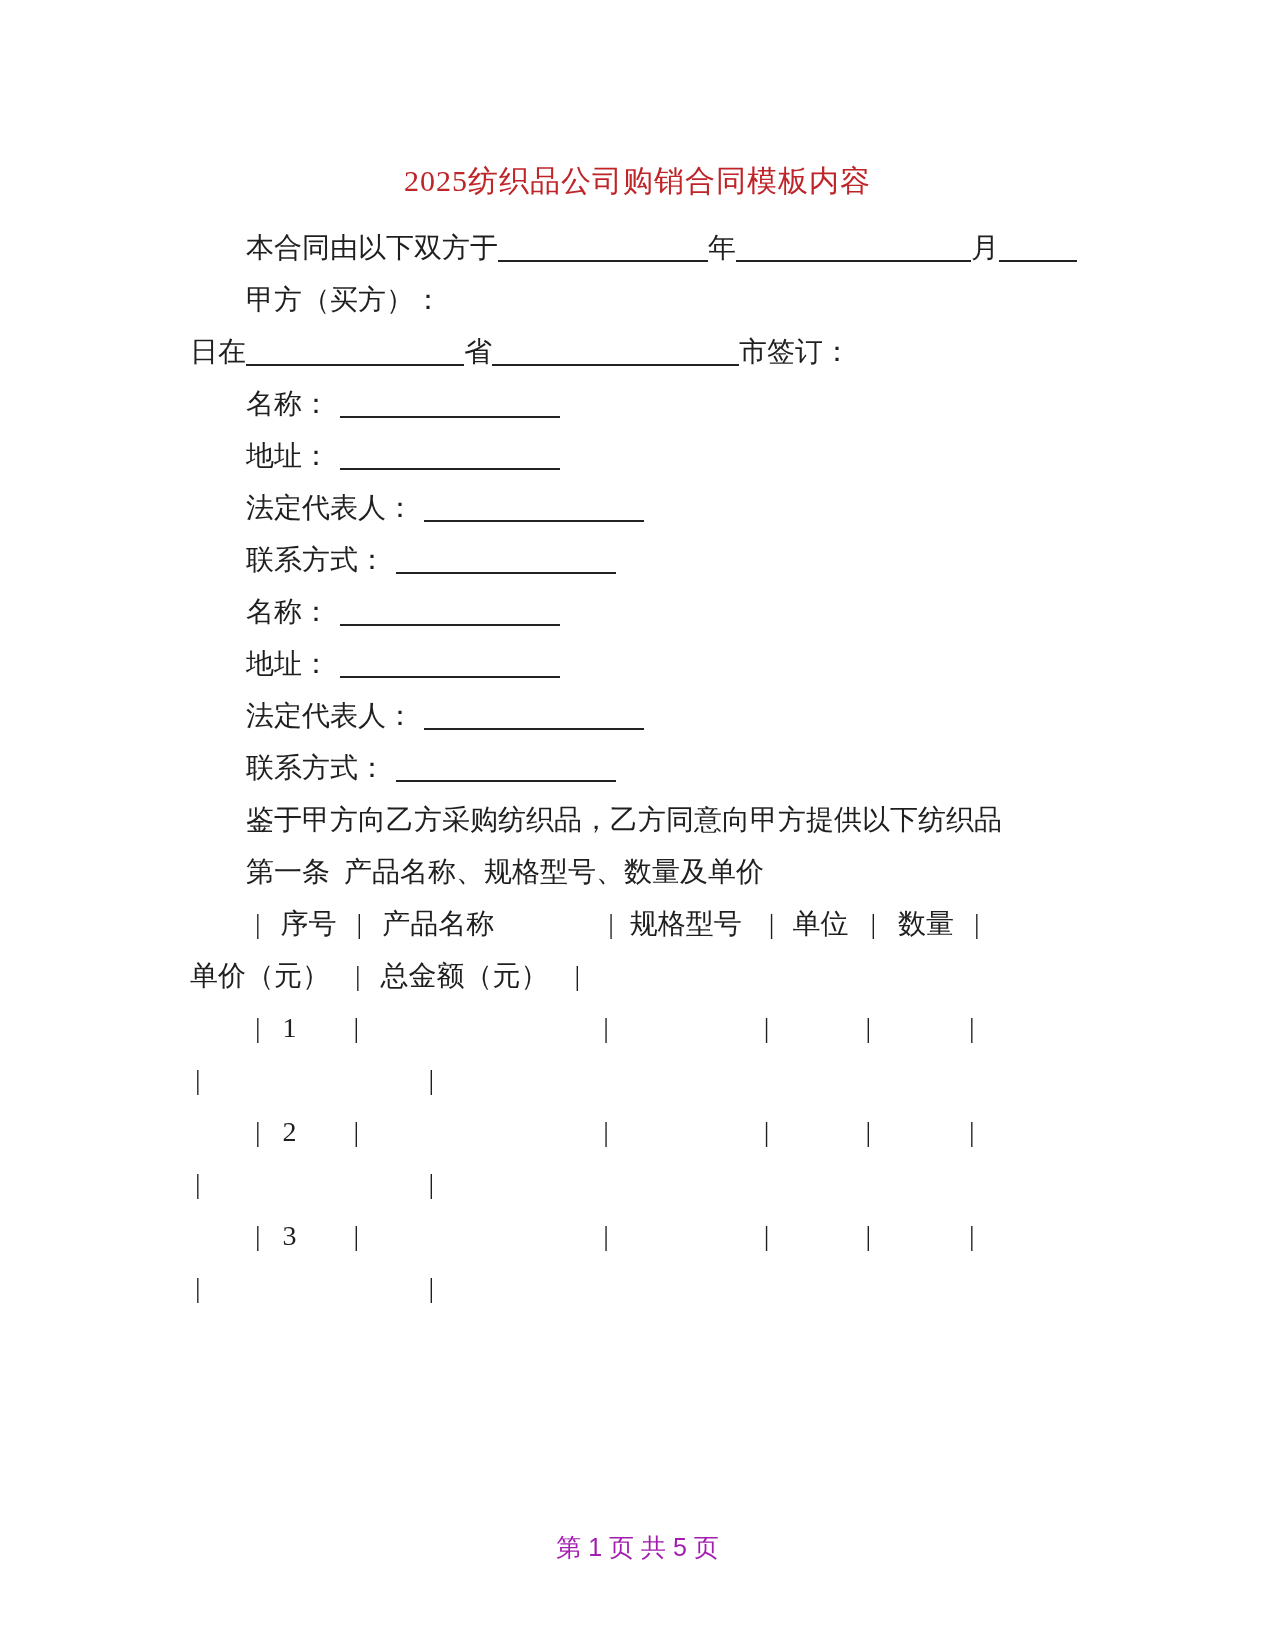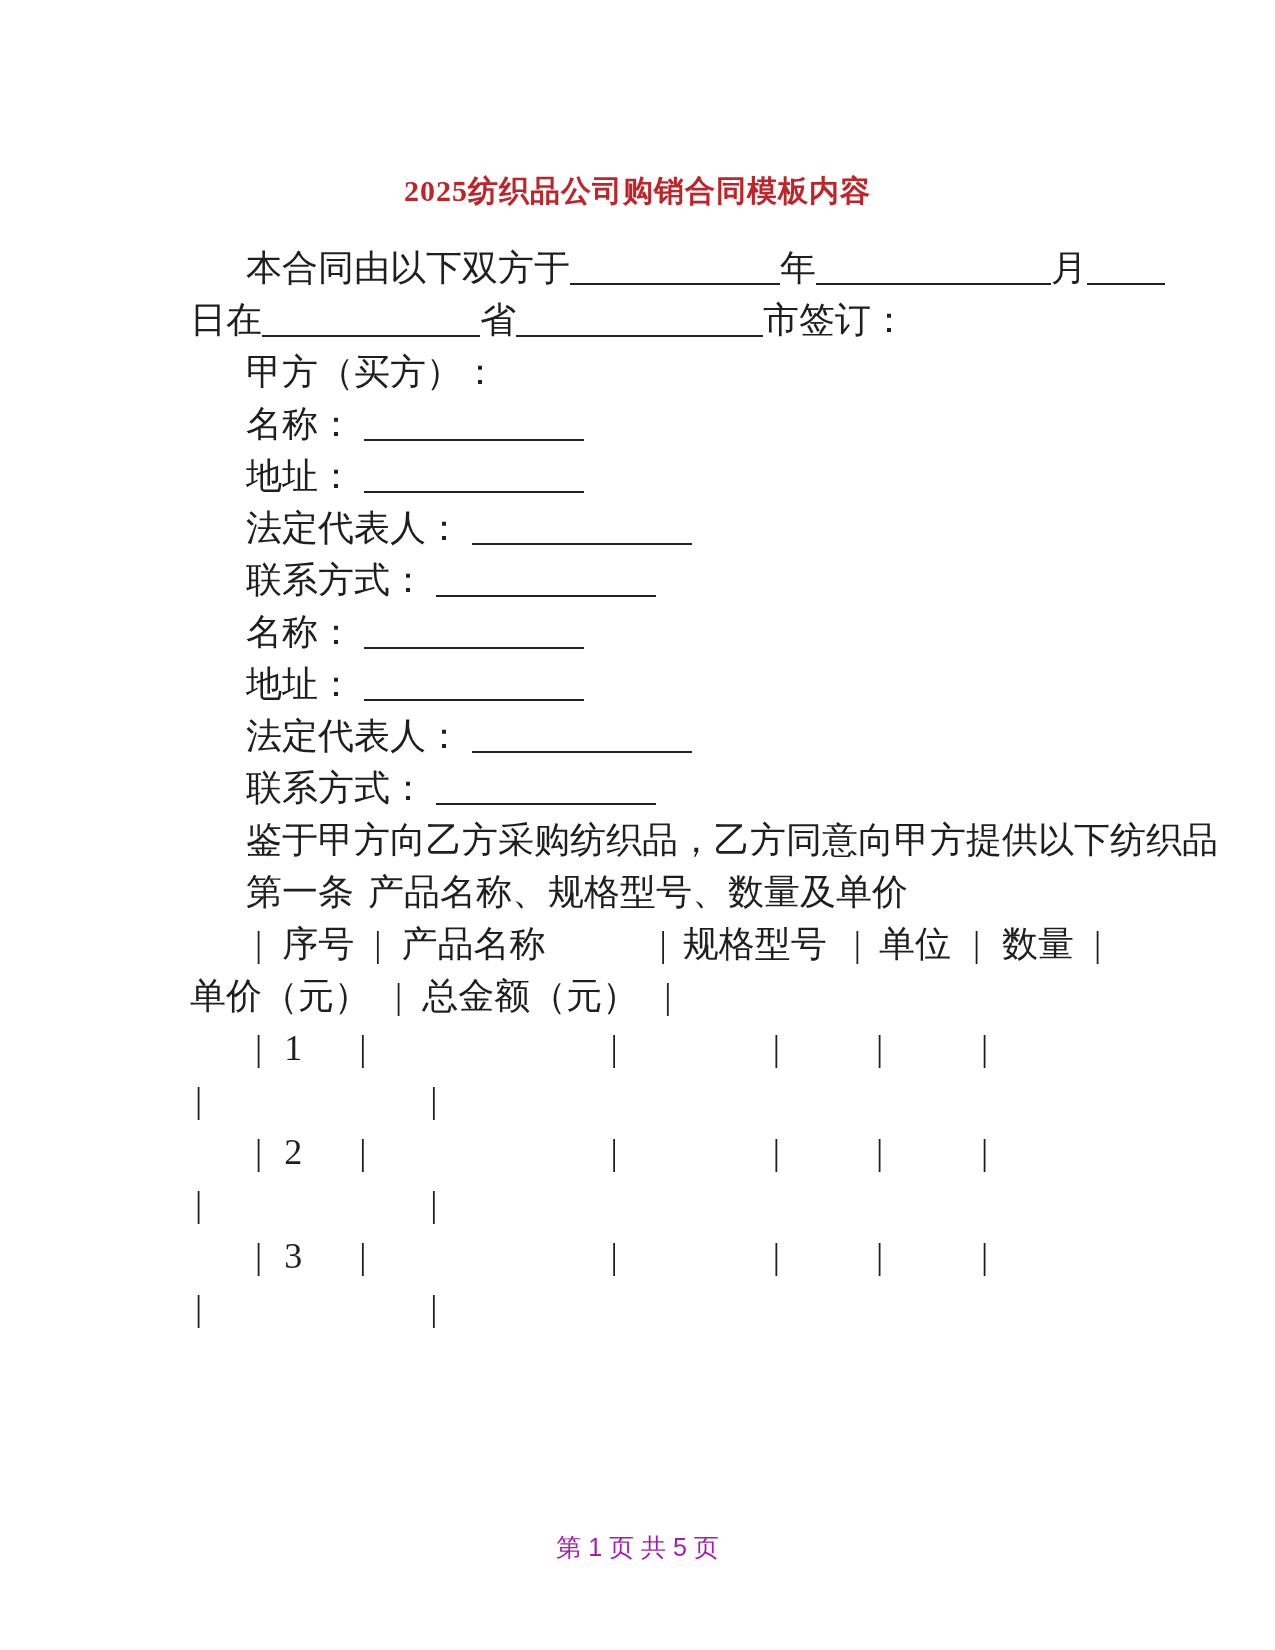--- a/index.html
+++ b/index.html
@@ -5,29 +5,29 @@
   html,body { margin:0; padding:0; background:#ffffff; }
   .page {
     position:relative;
     width:1275px; height:1650px;
     background:#ffffff;
     overflow:hidden;
     font-family:"Liberation Serif","DejaVu Serif",serif;
     color:#1f1f1f;
   }
   .doc-title {
-    margin:16px; padding-top:152px; height:46px;
+    margin:6px; padding-top:152px; height:46px;
     text-align:center;
-    font-size:30px; line-height:46px; font-weight:bold;
+    font-size:30px; line-height:46px; font-weight:normal;
     letter-spacing:1px;
   }
   .doc-lines { padding-top:12px; margin-left:190px; width:930px; }
   .doc-line {
     height:52px; line-height:52px;
-    font-size:36px;
+    font-size:28px;
     white-space:nowrap;
   }
   .doc-line.bold { font-weight:normal; }
   .gap { display:inline-block; height:1px; }
   .blank {
     display:inline-block; height:30px;
     border-bottom:2px solid #222;
     margin-bottom:-5px;
   }
   .doc-footer {
@@ -37,22 +37,22 @@
     font-size:25px; line-height:34px;
   }
 </style>
 </head>
 <body>
 
 <div class="page" style="color: rgb(31, 31, 31);">
   <h1 class="doc-title" style="color: rgb(191, 36, 40);">2025纺织品公司购销合同模板内容</h1>
   <div class="doc-lines">
       <div class="doc-line"><span class="gap" style="width: 56px;"></span><span class="run">本合同由以下双方于</span><span class="blank" style="width: 210px;"></span><span class="run">年</span><span class="blank" style="width: 235px;"></span><span class="run">月</span><span class="blank" style="width: 78px;"></span></div>
+      <div class="doc-line"><span class="gap" style="width: 56px;"></span><span class="run">甲方（买方）：</span></div>
       <div class="doc-line"><span class="run">日在</span><span class="blank" style="width: 218px;"></span><span class="run">省</span><span class="blank" style="width: 247px;"></span><span class="run">市签订：</span></div>
-      <div class="doc-line"><span class="gap" style="width: 56px;"></span><span class="run">甲方（买方）：</span></div>
       <div class="doc-line"><span class="gap" style="width: 56px;"></span><span class="run">名称：</span><span class="gap" style="width: 10px;"></span><span class="blank" style="width: 220px;"></span></div>
       <div class="doc-line"><span class="gap" style="width: 56px;"></span><span class="run">地址：</span><span class="gap" style="width: 10px;"></span><span class="blank" style="width: 220px;"></span></div>
       <div class="doc-line"><span class="gap" style="width: 56px;"></span><span class="run">法定代表人：</span><span class="gap" style="width: 10px;"></span><span class="blank" style="width: 220px;"></span></div>
       <div class="doc-line"><span class="gap" style="width: 56px;"></span><span class="run">联系方式：</span><span class="gap" style="width: 10px;"></span><span class="blank" style="width: 220px;"></span></div>
       <div class="doc-line"><span class="gap" style="width: 56px;"></span><span class="run">名称：</span><span class="gap" style="width: 10px;"></span><span class="blank" style="width: 220px;"></span></div>
       <div class="doc-line"><span class="gap" style="width: 56px;"></span><span class="run">地址：</span><span class="gap" style="width: 10px;"></span><span class="blank" style="width: 220px;"></span></div>
       <div class="doc-line"><span class="gap" style="width: 56px;"></span><span class="run">法定代表人：</span><span class="gap" style="width: 10px;"></span><span class="blank" style="width: 220px;"></span></div>
       <div class="doc-line"><span class="gap" style="width: 56px;"></span><span class="run">联系方式：</span><span class="gap" style="width: 10px;"></span><span class="blank" style="width: 220px;"></span></div>
       <div class="doc-line"><span class="gap" style="width: 56px;"></span><span class="run">鉴于甲方向乙方采购纺织品，乙方同意向甲方提供以下纺织品</span></div>
       <div class="doc-line bold"><span class="gap" style="width: 56px;"></span><span class="run">第一条</span><span class="gap" style="width: 14px;"></span><span class="run">产品名称、规格型号、数量及单价</span></div>

